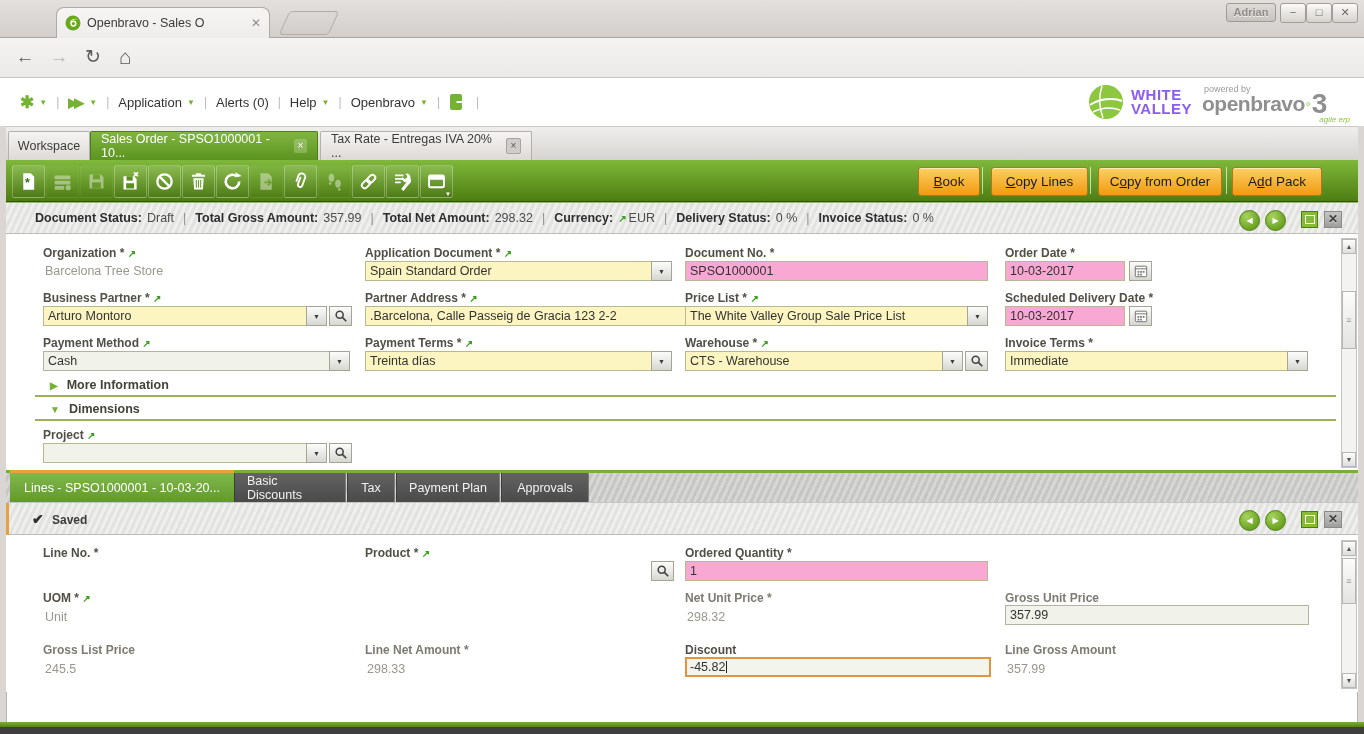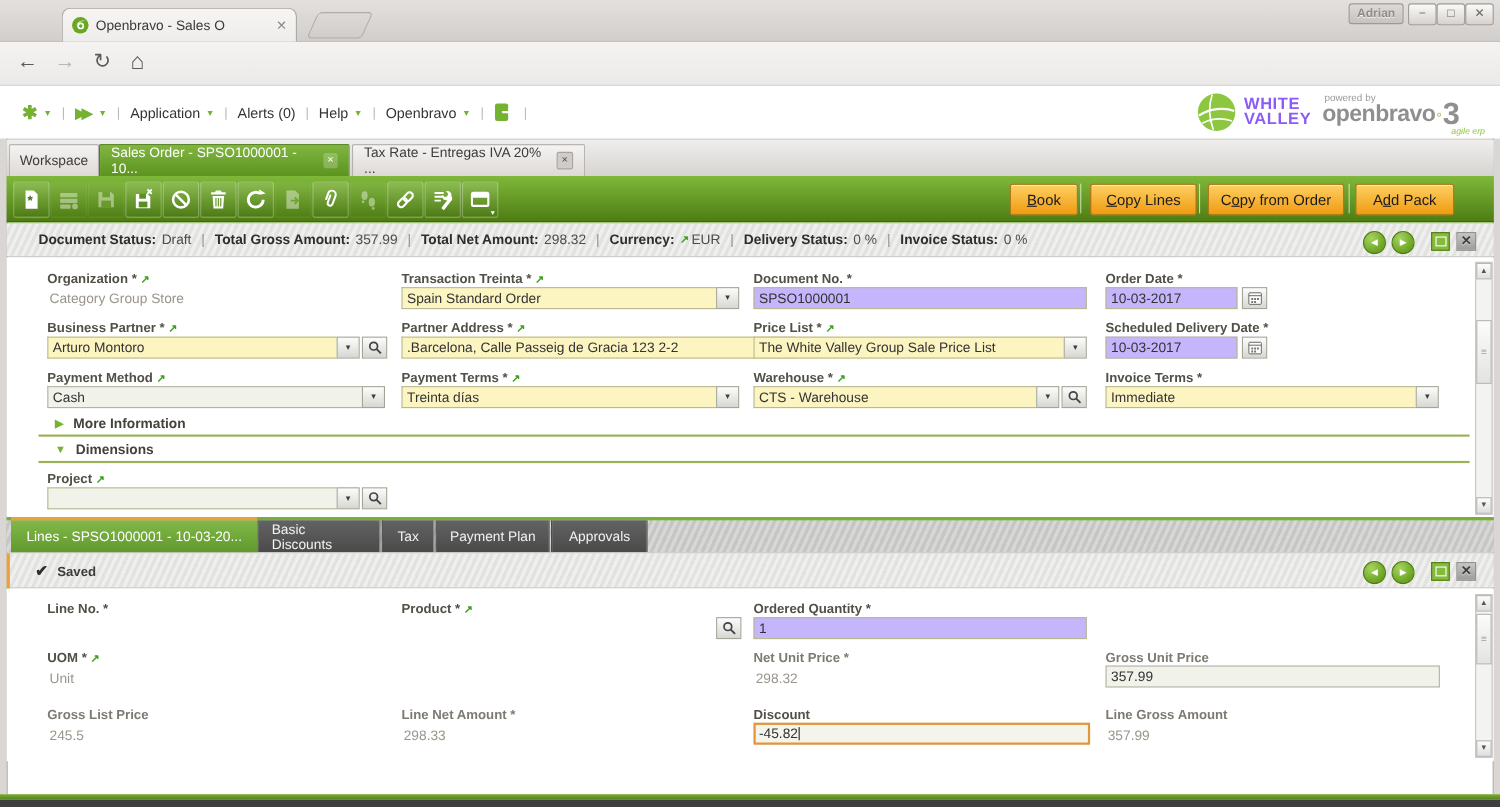--- a/index.html
+++ b/index.html
@@ -90,21 +90,21 @@
     display:flex;align-items:center;justify-content:center;}
   .maxbox i{display:block;width:8px;height:7px;border:1.5px solid #fff;}
   .closex{position:absolute;top:8px;width:18px;height:17px;background:linear-gradient(#c6c6c4,#9d9d9b);border:1px solid #8a8a88;
     color:#3f3f3f;font-size:12px;font-weight:bold;text-align:center;line-height:15px;text-shadow:0 1px 0 rgba(255,255,255,.55);box-sizing:border-box;}
   
   .headerform{position:absolute;left:6px;right:6px;top:234px;height:236px;background:#fff;}
   .linesform{position:absolute;left:6px;right:6px;top:535px;height:157px;background:#fff;}
   .flb{position:absolute;font-size:12px;font-weight:bold;color:#514f46;white-space:nowrap;}
   .flb.gray{color:#7d7a71;}
   .rov{position:absolute;font-size:12.5px;color:#9a968c;white-space:nowrap;}
-  .ibox{position:absolute;height:20px;box-sizing:border-box;border:1px solid #b9b98f;background:#c4b5fd;
+  .ibox{position:absolute;height:20px;box-sizing:border-box;border:1px solid #b9b98f;background:#f9a8d4;
     font-size:12.5px;color:#333;padding:2px 4px;white-space:nowrap;overflow:hidden;}
   .ibox.plain{background:#f1f2ea;border-color:#b3b3a2;}
   .ibox.focus{border:2px solid #e2953b;background:#f3f5ec;padding:1px 3px;}
   .tcaret{display:inline-block;width:1px;height:12px;background:#222;vertical-align:-2px;margin-left:1px;}
   .combo{position:absolute;height:20px;display:flex;box-sizing:border-box;}
   .cv{flex:1;border:1px solid #b9b98f;border-right:none;background:#fcf5c2;font-size:12.5px;color:#333;
     padding:2px 4px;white-space:nowrap;overflow:hidden;box-sizing:border-box;}
   .cv.plain{background:#f1f2ea;border-color:#b3b3a2;}
   .cv.empty{background:#f1f2ea;}
   .cbt{width:21px;border:1px solid #a5a597;background:linear-gradient(#fcfcfb,#d7d7d2);color:#3c3c3c;font-size:7px;
@@ -420,25 +420,25 @@
     <div class="navcirc" style="right:72px">▶</div>
     <div class="maxbox" style="right:40px">
         <i></i>
       </div>
     <div class="closex" style="right:16px">✕</div>
   </div>
 
   <div class="headerform">
 
     <div class="flb" style="left:37px;top:12px"><span>Organization *</span> <span class="la">↗</span></div>
-    <div class="flb" style="left:359px;top:12px"><span>Transaction Treinta *</span> <span class="la">↗</span></div>
+    <div class="flb" style="left:359px;top:12px"><span>Application Document *</span> <span class="la">↗</span></div>
     <div class="flb" style="left:679px;top:12px"><span>Document No. *</span></div>
     <div class="flb" style="left:999px;top:12px"><span>Order Date *</span></div>
 
-    <div class="rov" style="left:39px;top:30px">Category Group Store</div>
+    <div class="rov" style="left:39px;top:30px">Barcelona Tree Store</div>
     <div class="combo" style="left:359px;top:27px;width:307px">
       <span class="cv">Spain Standard Order</span>
       <span class="cbt">▼</span>
     </div>
     <div class="ibox" style="left:679px;top:27px;width:303px">SPSO1000001</div>
     <div class="ibox" style="left:999px;top:27px;width:120px">10-03-2017</div>
     <div class="sq" style="left:1123px;top:27px">
       <svg width="14" height="14" viewBox="0 0 16 16">
           <rect x="1.5" y="2.5" width="13" height="12" rx="1" fill="#fdfdfb" stroke="#666"></rect>
           <path d="M1.5 5.5h13" stroke="#666"></path>

